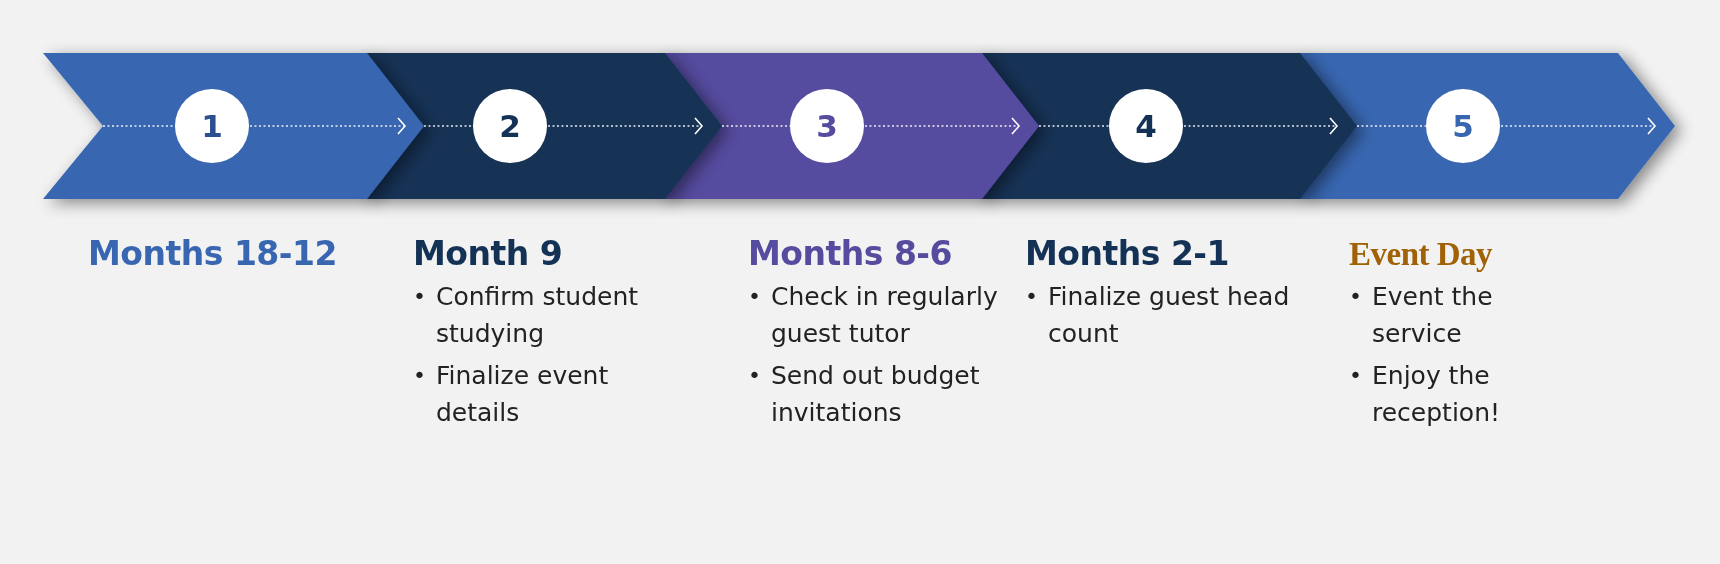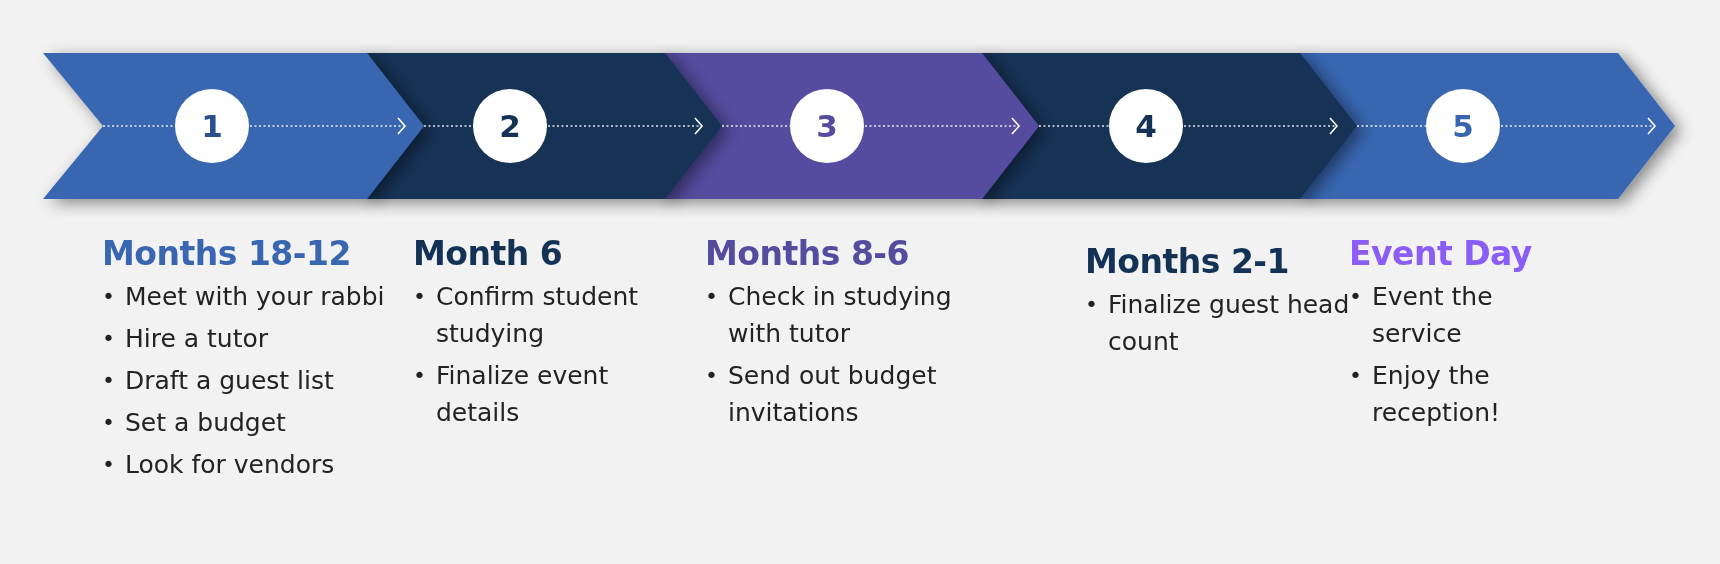--- a/index.html
+++ b/index.html
@@ -106,54 +106,47 @@
     </div>
   <div class="num-circle" style="left:1109px; color:#143255;">
       <span>4</span>
     </div>
   <div class="num-circle" style="left:1426px; color:#3966b0;">
       <span>5</span>
     </div>
 </div>
 
 <div class="columns">
-  <div class="col" style="left:102px; width:290px;">
+  <div class="col" style="left:88px; width:290px;">
     <h2 style="color:#3966b0;">Months 18-12</h2>
-    <ul>
-      <li>Meet with your rabbi</li>
-      <li>Hire a tutor</li>
-      <li>Draft a guest list</li>
-      <li>Set a budget</li>
-      <li>Look for vendors</li>
-    </ul>
   </div>
 
   <div class="col" style="left:413px; width:250px;">
-    <h2 style="color:#143255;">Month 6</h2>
+    <h2 style="color:#143255;">Month 9</h2>
     <ul>
       <li>Confirm student studying</li>
       <li>Finalize event details</li>
     </ul>
   </div>
 
-  <div class="col" style="left:705px; width:250px;">
+  <div class="col" style="left:748px; width:250px;">
     <h2 style="color:#554b9f;">Months 8-6</h2>
     <ul>
-      <li>Check in studying with tutor</li>
+      <li>Check in regularly guest tutor</li>
       <li>Send out budget invitations</li>
     </ul>
   </div>
 
-  <div class="col" style="left:1085px; width:270px;margin-top:8px;">
+  <div class="col" style="left:1025px; width:270px;">
     <h2 style="color:#143255;">Months 2-1</h2>
     <ul>
       <li>Finalize guest head count</li>
     </ul>
   </div>
 
   <div class="col" style="left:1349px; width:230px;">
-    <h2 style="color:#8b5cf6;">Event Day</h2>
+    <h2 style="color:#a16207;font-family:Liberation Serif, serif;">Event Day</h2>
     <ul>
       <li>Event the service</li>
       <li>Enjoy the reception!</li>
     </ul>
   </div>
 </div>
 
 </body></html>

